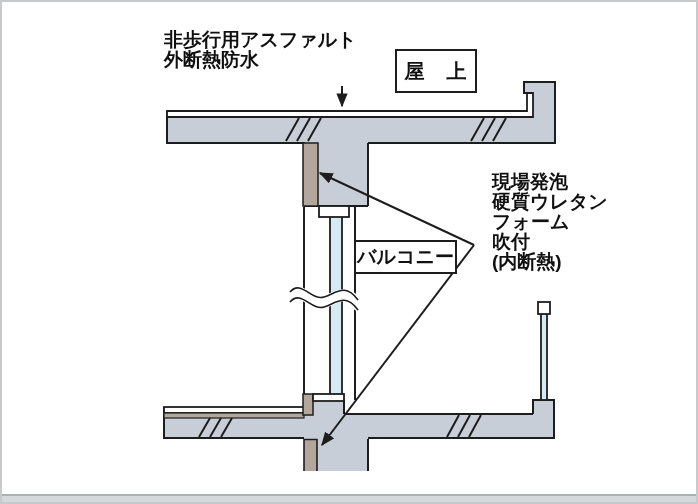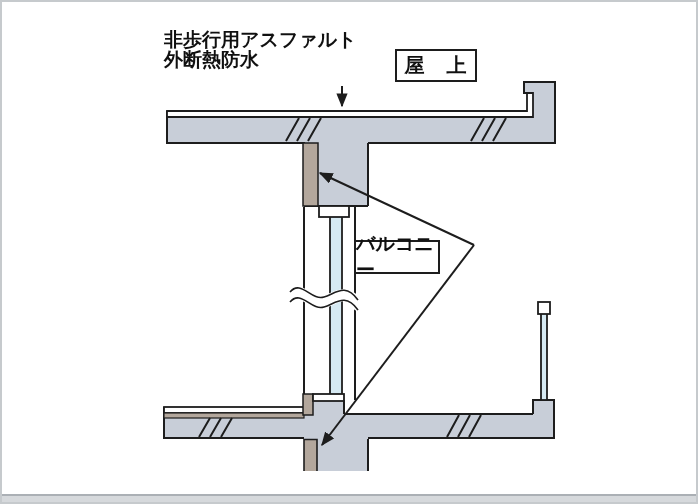--- a/index.html
+++ b/index.html
@@ -101,24 +101,29 @@
     <path class="arrow" d="M472,243 L318,171"></path>
     <path class="arrow" d="M472,243 L320,443"></path>
 
     <g>
       <path class="break-mask" d="M288,295 c11,-13 21,9 34,5 c11,-3 21,-15 34,3"></path>
       <path class="ln-thin" d="M288,290 c11,-13 21,9 34,5 c11,-3 21,-15 34,3"></path>
       <path class="ln-thin" d="M288,300 c11,-13 21,9 34,5 c11,-3 21,-15 34,3"></path>
     </g>
   </svg>
 
-  <div class="label-box" style="left:393px;top:47px;width:82px;height:33px;">
+  <div class="label-box" style="left:393px;top:47px;width:82px;height:44px;">
     <span>屋　上</span>
   </div>
-  <div class="label-box" style="left:352px;top:238px;width:86px;height:34px;font-size:19px;letter-spacing:0;">
+  <div class="label-box" style="left:352px;top:238px;width:103px;height:34px;font-size:19px;letter-spacing:0;">
     <span>バルコニー</span>
   </div>
 
   <div class="annotation" style="left:162px;top:28px;">非歩行用アスファルト
 外断熱防水</div>
+  <div class="annotation" style="left:490px;top:170px;">現場発泡
+硬質ウレタン
+フォーム
+吹付
+(内断熱)</div>
 
   <div class="bottom-strip"></div>
 </div>
 
 </body></html>

